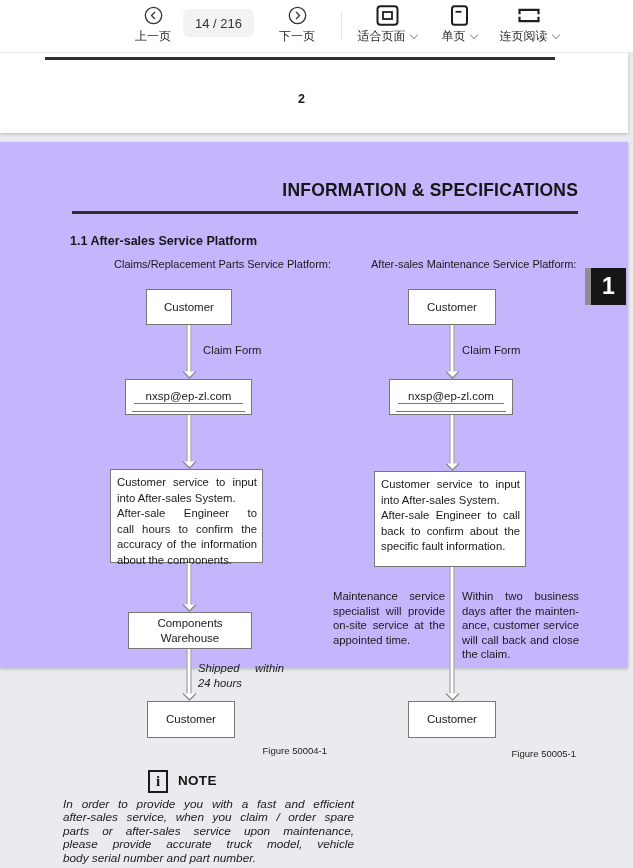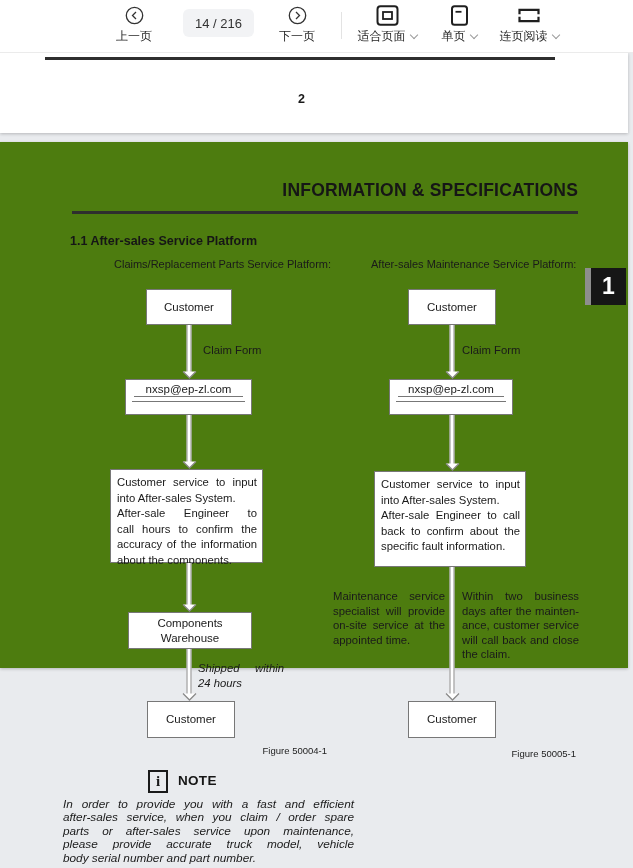--- a/index.html
+++ b/index.html
@@ -13,34 +13,34 @@
   .chev-down { display:inline-block; width:6px; height:6px; border-right:1.3px solid #9a9a9a; border-bottom:1.3px solid #9a9a9a; transform:rotate(45deg); margin-left:5px; margin-top:-3px; }
   .page-ind { position:absolute; left:183px; top:9px; width:71px; height:28px; background:#f2f3f5; border-radius:6px; font-size:13px; color:#333; display:flex; align-items:center; justify-content:center; cursor:text; }
   .tb-divider { position:absolute; left:341px; top:12px; width:1px; height:27px; background:#e3e3e3; }
   .tb-icon { height:21px; display:flex; align-items:center; }
 
   
   .canvas-bg { position:absolute; left:0; top:53px; width:633px; height:815px; background:#e9ebee; }
   .prevpage { position:absolute; left:0; top:53px; width:628px; height:80px; background:#fff; box-shadow:0 1px 3px rgba(0,0,0,.22); }
   .prev-rule { position:absolute; left:45px; top:4px; width:510px; height:3px; background:#2e2e2e; }
   .prev-num { position:absolute; left:0; top:39px; width:603px; text-align:center; font-size:12.5px; font-weight:bold; color:#1a1a1a; }
-  .page2 { position:absolute; left:0; top:142px; width:628px; height:526px; background:#4d7c0f; box-shadow:0 1px 3px rgba(0,0,0,.22); }
+  .page2 { position:absolute; left:0; top:142px; width:628px; height:526px; background:#c4b5fd; box-shadow:0 1px 3px rgba(0,0,0,.22); }
 
   
   .doc-title { position:absolute; top:38px; right:50px; font-size:17.5px; font-weight:bold; color:#161616; letter-spacing:.2px; }
   .doc-rule { position:absolute; left:72px; top:69px; width:506px; height:3px; background:#2e2e2e; }
   .sec-head { position:absolute; left:70px; top:92px; font-size:12.5px; font-weight:bold; color:#161616; }
   .col-cap { position:absolute; top:116px; font-size:11px; color:#1a1a1a;margin-left:44px; }
   .side-tab { position:absolute; left:585px; top:126px; width:41px; height:37px; background:#161616; border-left:6px solid #8e8e8e; color:#fff; font-size:23px; font-weight:bold; display:flex; align-items:center; justify-content:center; }
 
   .fbox { position:absolute; border:1.4px solid #777; background:#fff; display:flex; flex-direction:column; align-items:center; justify-content:center; font-size:11.5px; color:#1a1a1a; text-align:right; line-height:14.5px; }
   .pbox { position:absolute; border:1.4px solid #777; background:#fff; font-size:11.3px; color:#1a1a1a; padding:5px 5px 0 6px; line-height:15.5px; }
   .jl { text-align:justify; text-align-last:justify; }
   .ebox { position:absolute; border:1.4px solid #777; background:#fff; padding-top:3px; }
-  .ebox-text { display:block; margin:0 8px; text-align:center; font-size:11.5px; color:#1a1a1a; border-bottom:1px solid #777; padding-bottom:1px; }
+  .ebox-text { display:block; margin:7px 8px; text-align:center; font-size:11.5px; color:#1a1a1a; border-bottom:1px solid #777; padding-bottom:1px; }
   .ebox-line { margin:4px 6px 0; border-top:1px solid #777; }
 
   .varrow { position:absolute; width:15px; margin-left:-7.5px; }
   .varrow .shaft { position:absolute; left:50%; top:0; bottom:6px; width:5px; transform:translateX(-50%); border-left:1.4px solid #8a8a8a; border-right:1.4px solid #8a8a8a; background:#fff; }
   .varrow .ahead { position:absolute; left:0; bottom:0; width:15px; height:8px; }
   .varrow polyline { fill:#fff; stroke:#8a8a8a; stroke-width:1.3; }
 
   .arrow-label { position:absolute; font-size:11.3px; color:#1a1a1a; line-height:14.5px; white-space:nowrap; }
   .side-note { position:absolute; font-size:11.3px; color:#1a1a1a; line-height:14.6px; }
   .fig-cap { position:absolute; font-size:9.5px; color:#222; text-align:right; }
@@ -56,21 +56,21 @@
 
 <div class="canvas-bg"></div>
 
 <div class="prevpage">
   <div class="prev-rule"></div>
   <div class="prev-num">2</div>
 </div>
 
 <div class="toolbar">
 
-  <div class="tb-group" style="left:116px;">
+  <div class="tb-group" style="left:135px;">
     <span class="tb-icon">
       <svg width="19" height="19" viewBox="0 0 19 19">
           <circle cx="9.5" cy="9.5" r="8.2" fill="none" stroke="#333" stroke-width="1.3"></circle>
           <polyline points="11,6 7.5,9.5 11,13" fill="none" stroke="#333" stroke-width="1.3"></polyline>
         </svg>
     </span>
     <span class="tb-label">上一页</span>
   </div>
 
   <div class="page-ind">14 / 216</div>

